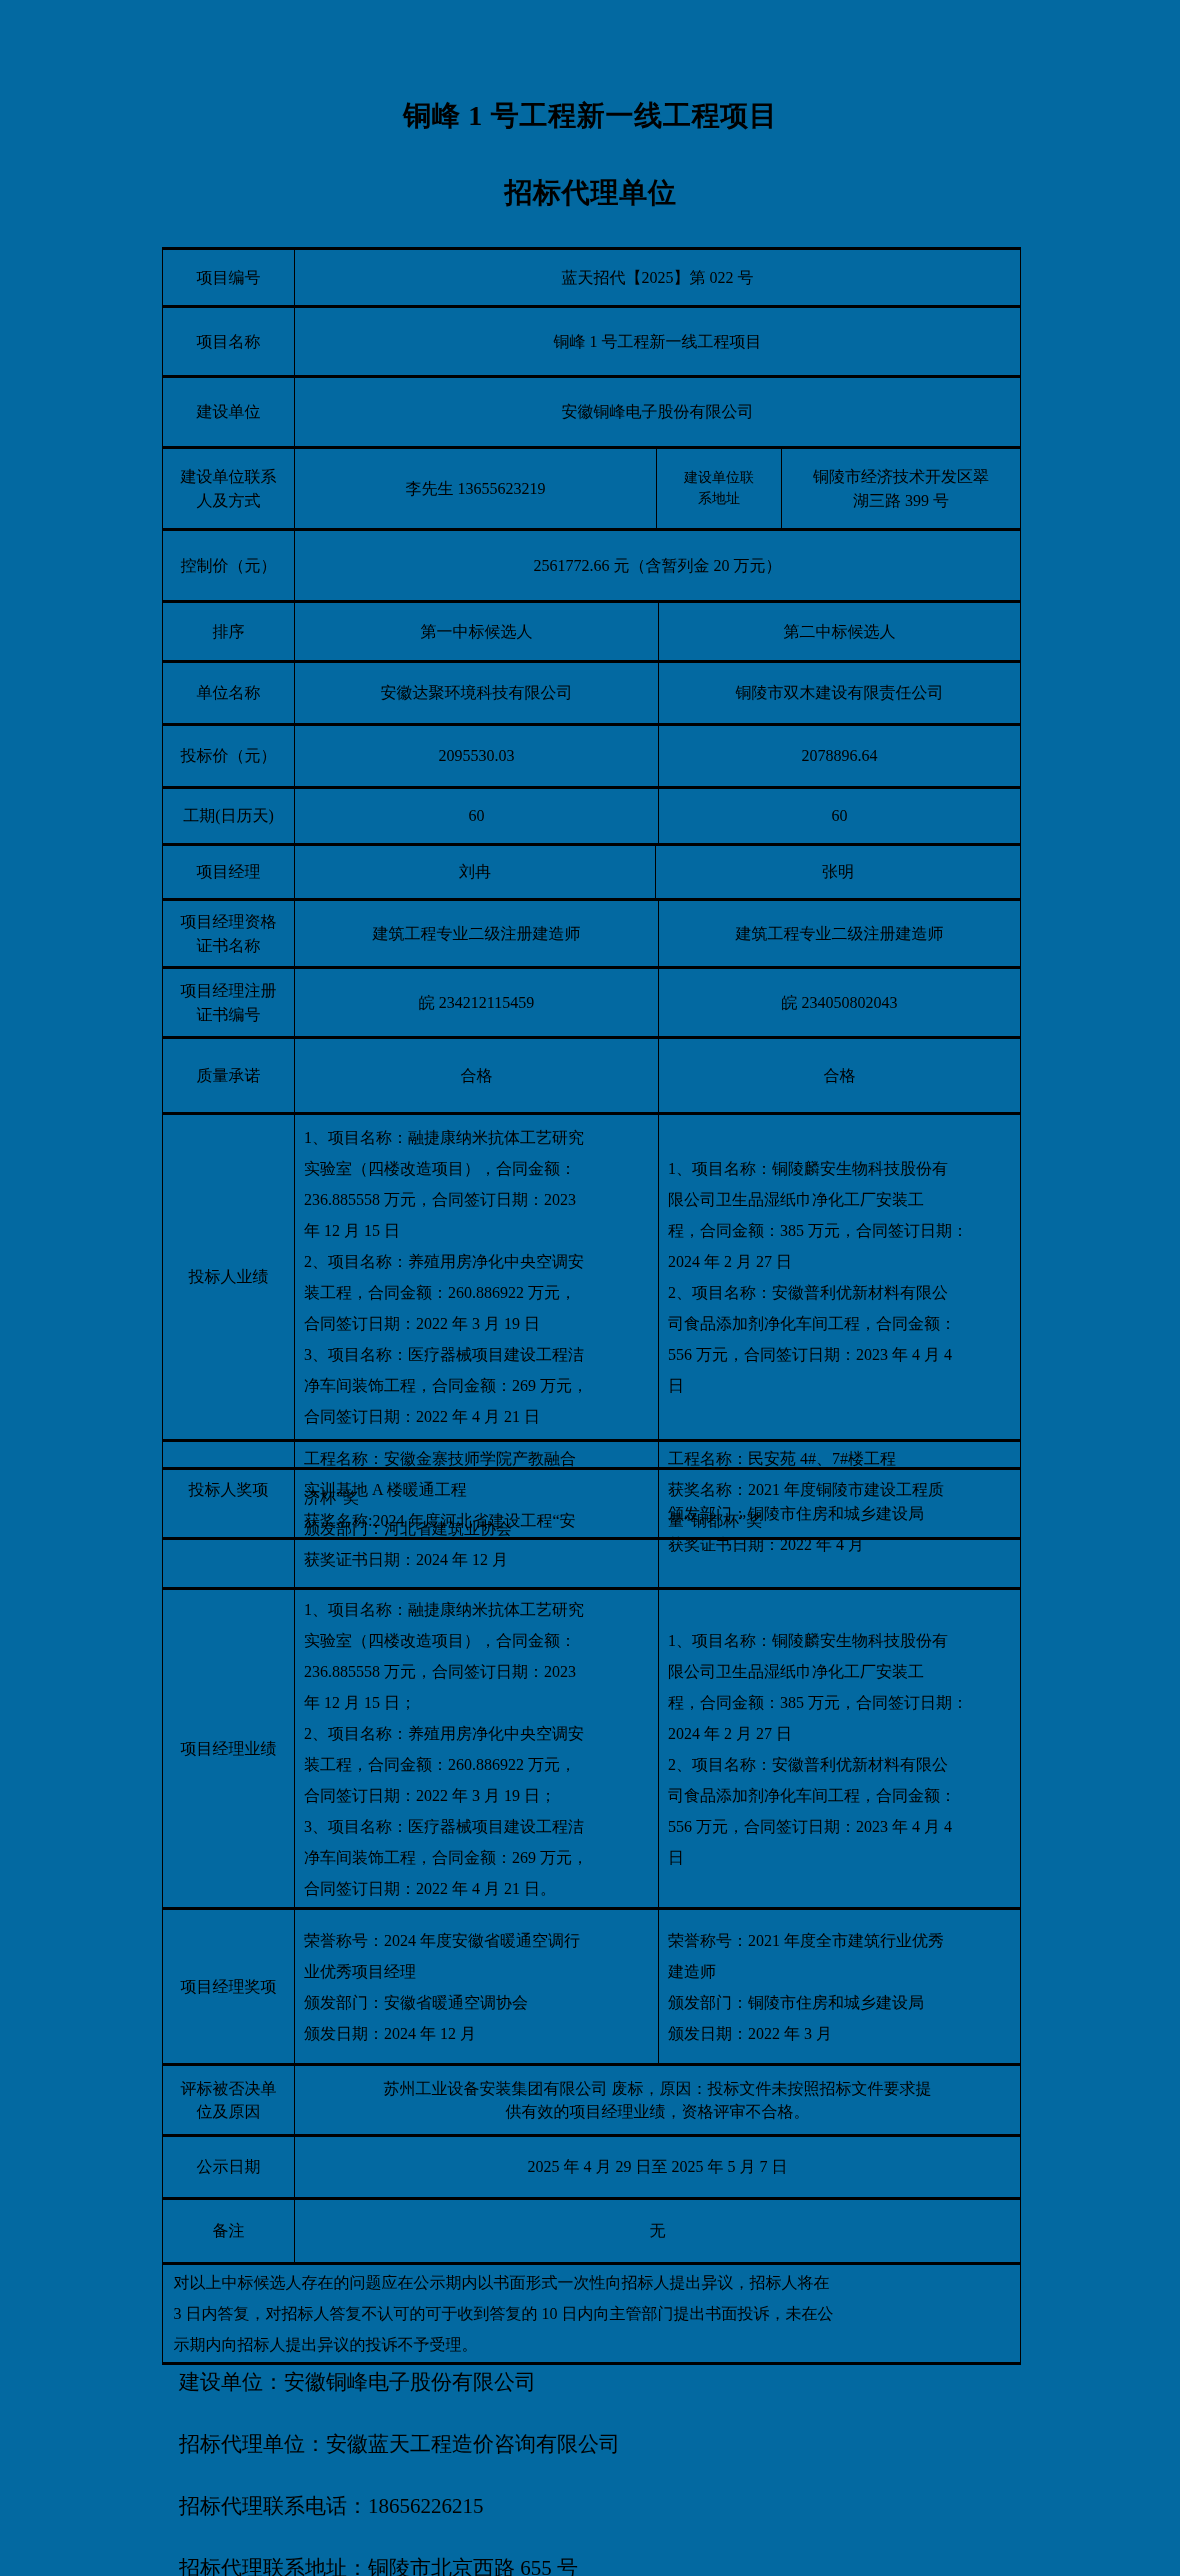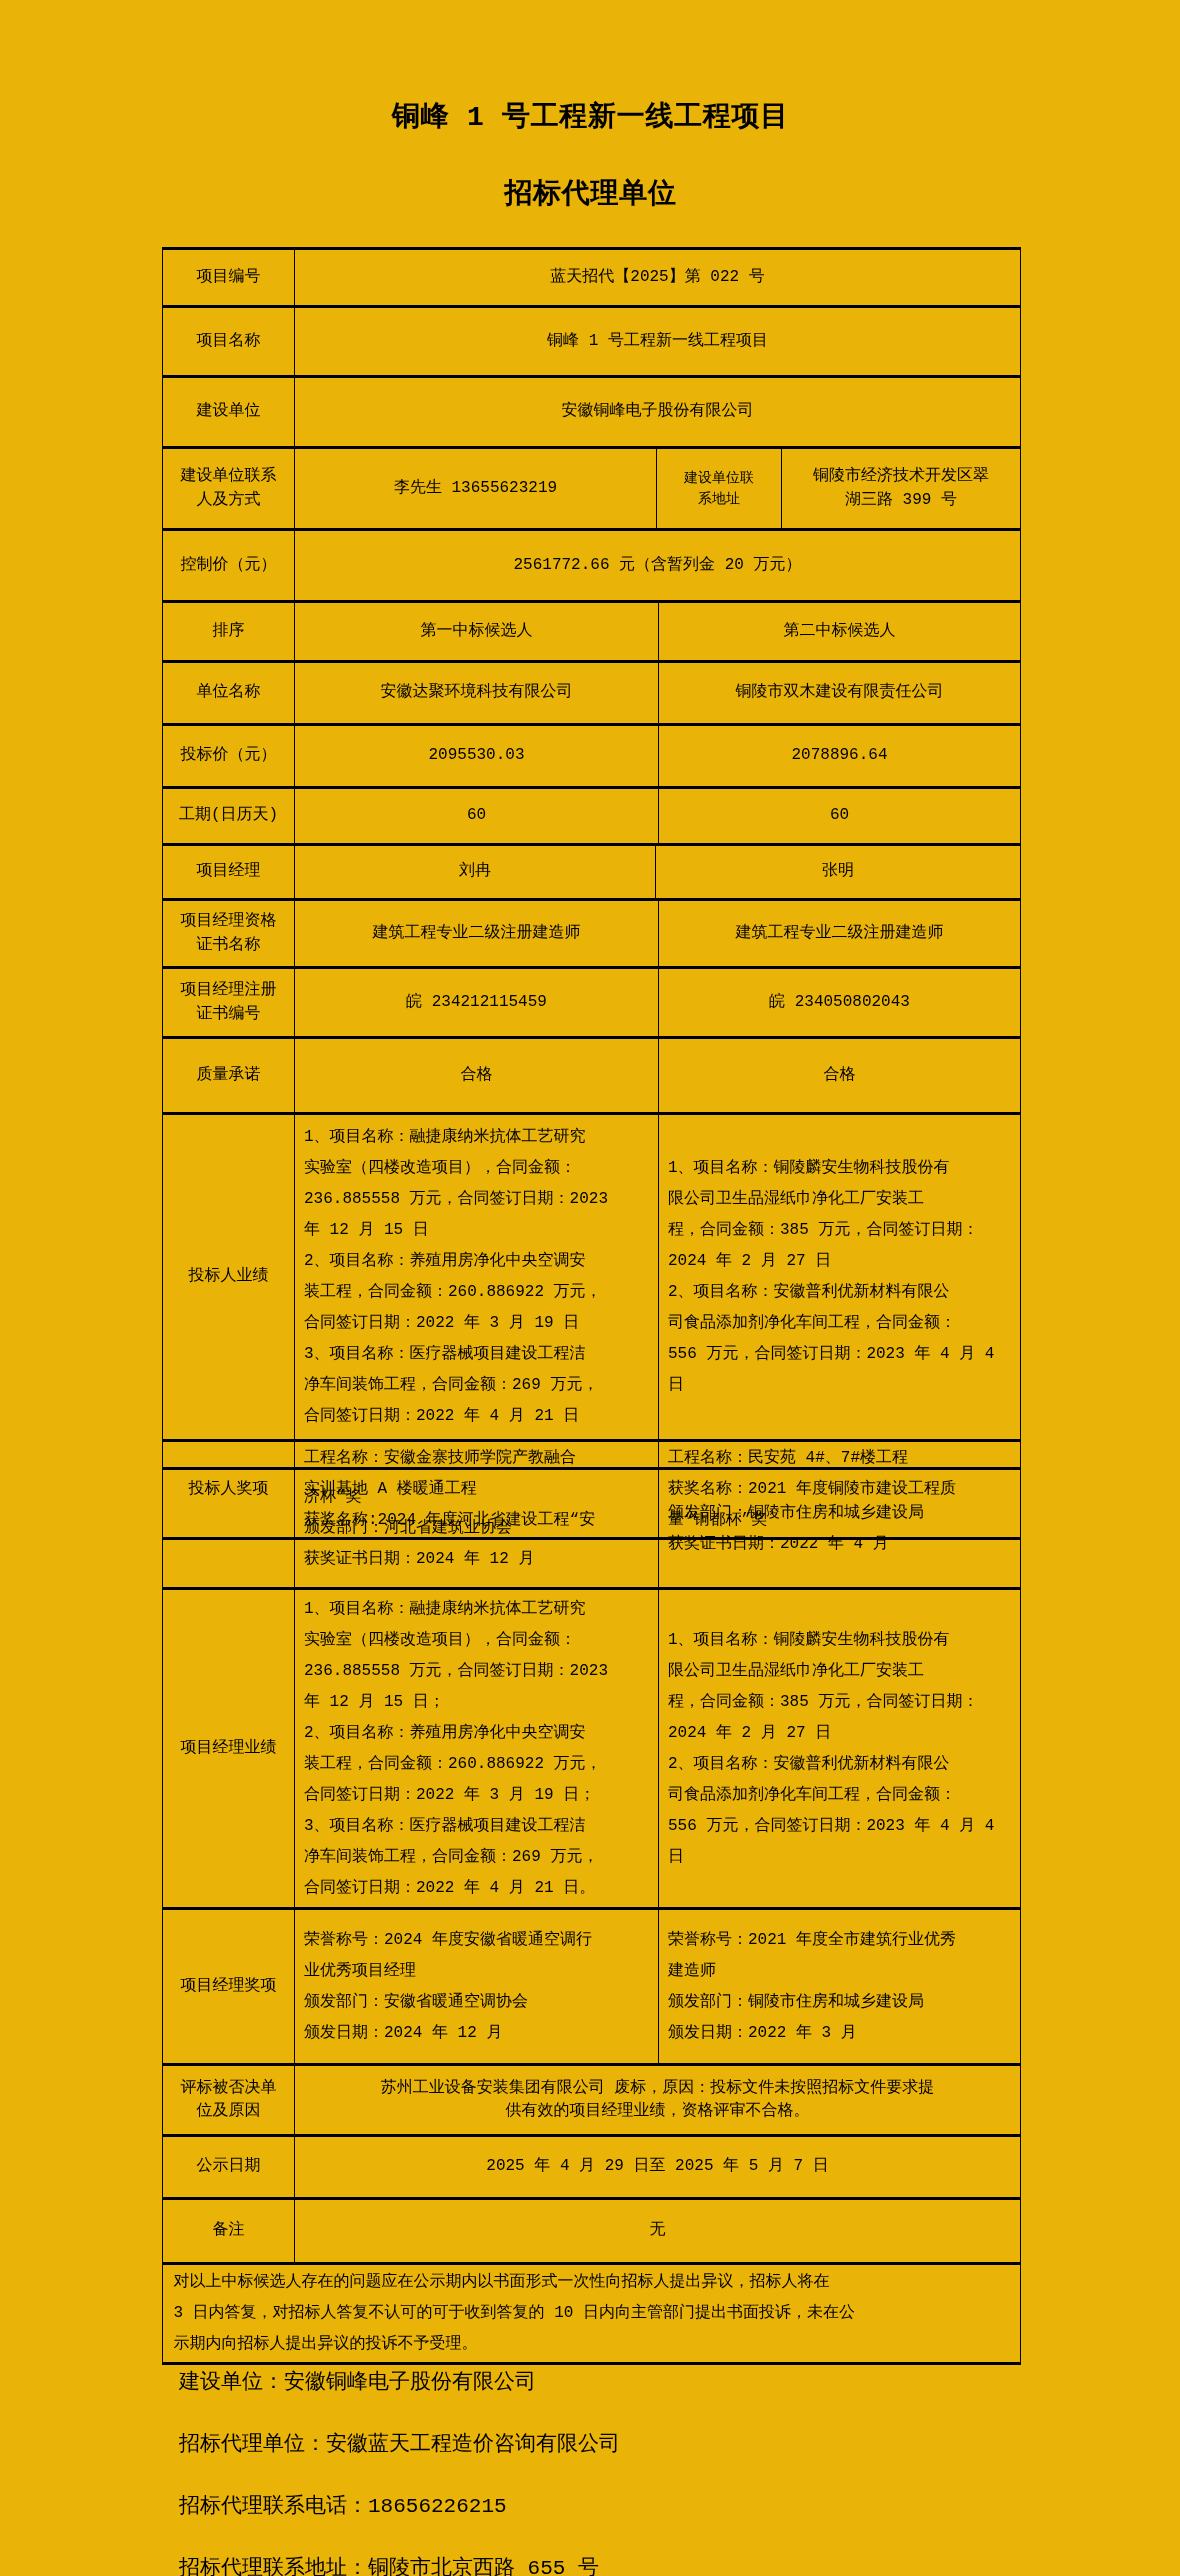--- a/index.html
+++ b/index.html
@@ -1,21 +1,21 @@
 <!DOCTYPE html>
 <html style="font-size:12px"><head>
 <meta charset="utf-8">
 <style>
   html,body { margin:0; padding:0; background:#ffffff; }
   .page {
     position:relative;
     width:1181px; height:2576px;
-    background:#eab308;
+    background:#0369a1;
     color:#000;
-    font-family:Liberation Mono, monospace;
+    font-family:Liberation Serif, serif;
   }
   .doc-title { position:absolute; left:0; width:100%; text-align:center;
     font-size:28px; font-weight:bold; letter-spacing:0.7px; }
   #title1 { top:97px; }
   #title2 { top:174px; }
 
   .tbl { position:absolute; left:162px; width:859px;
     border-left:1.5px solid #000; border-right:1.5px solid #000; border-top:3px solid #000;
     box-sizing:border-box; }
   #table1 { top:247px; }

